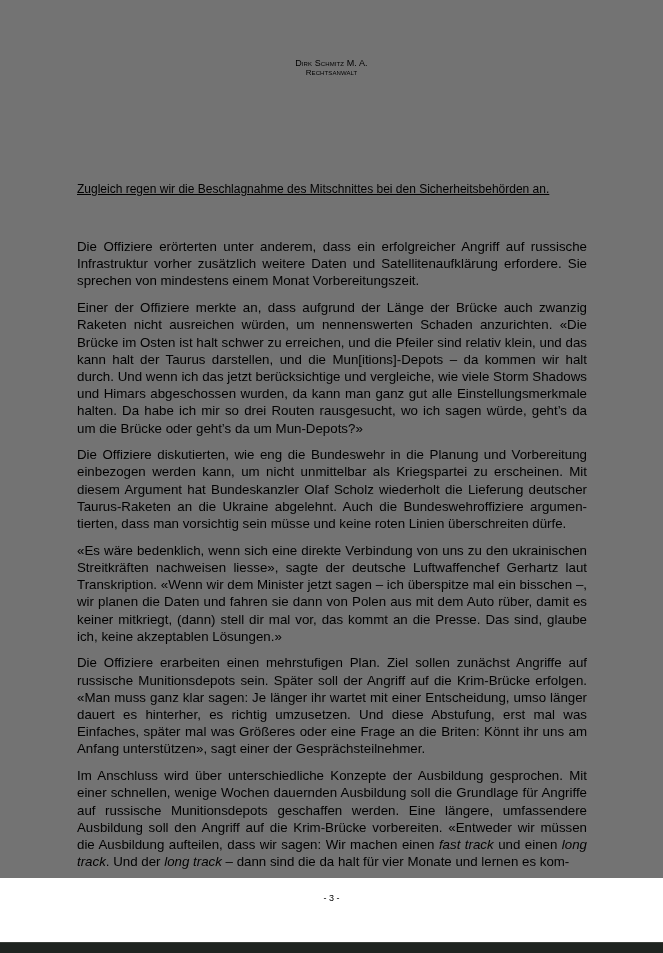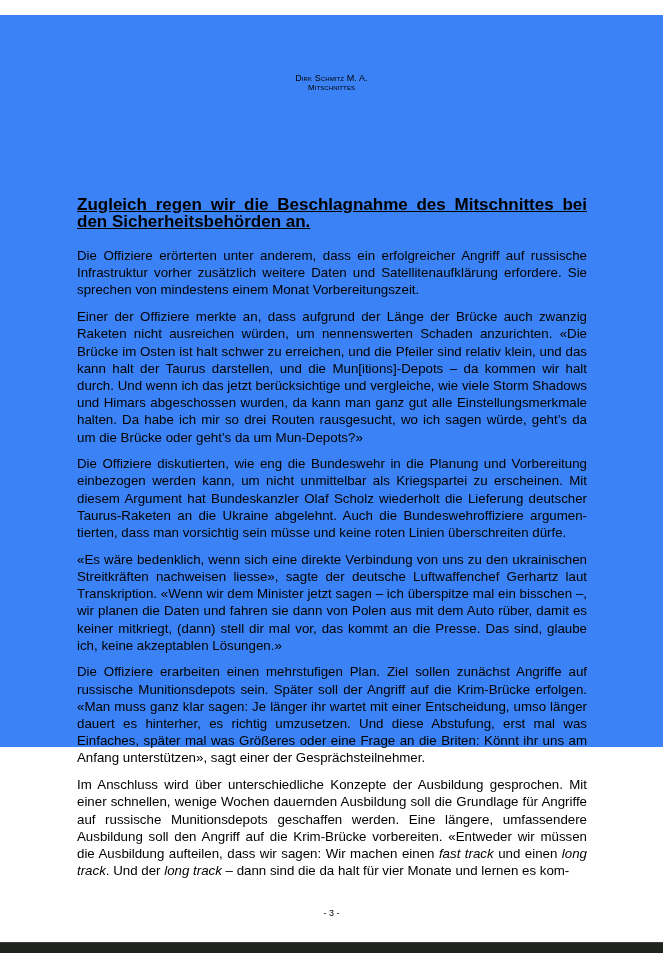--- a/index.html
+++ b/index.html
@@ -3,54 +3,54 @@
 <meta charset="utf-8">
 <style>
   html, body { margin: 0; padding: 0; }
   body {
     width: 663px; height: 953px; overflow: hidden;
     background: #ffffff;
     font-family: "Liberation Sans", sans-serif;
     color: #000;
     position: relative;
   }
-  .page { position: absolute; left: 0; top: 0; width: 663px; height: 732px; background: #3b82f6; margin-top: 15px; }
+  .page { position: absolute; left: 0; top: 0; width: 663px; height: 878px; background: #737373; }
   .letterhead {
     position: absolute; top: 58px; left: 0; width: 663px;
     text-align: center; font-size: 8px; line-height: 10px;
     font-variant: small-caps; letter-spacing: 0.1px;
   }
   .letterhead .name { font-size: 9px; }
   .heading {
     position: absolute; left: 77px; top: 181px; width: 510px;
-    font-size: 17px; font-weight: bold; line-height: 17px;
+    font-size: 12px; font-weight: normal; line-height: 17px;
     text-decoration: underline; text-align: justify;
   }
   .body {
-    position: absolute; left: 77px; top: 232px; width: 510px;
+    position: absolute; left: 77px; top: 238px; width: 510px;
     font-size: 13.3px; line-height: 17.2px;
   }
   .para { margin: 0 0 9.5px 0; text-align: justify; hyphens: manual; }
   .para i { }
   .page-number {
     position: absolute; top: 893px; left: 0; width: 663px;
     text-align: center; font-size: 9px;
   }
   .bottom-bar {
     position: absolute; left: 0; top: 942px; width: 663px; height: 11px;
     background: #1f2420; border-top: 1px solid #3a3f3a;
   }
 </style>
 </head>
 <body>
 
 <div class="page">
   <div class="letterhead">
     <div class="name">Dirk Schmitz M. A.</div>
-    <div class="title">Mitschnittes</div>
+    <div class="title">Rechtsanwalt</div>
   </div>
 
   <div class="heading">Zugleich regen wir die Beschlagnahme des Mitschnittes bei den Sicherheits­behörden an.</div>
 
   <div class="body">
     <p class="para">Die Offiziere erörterten unter anderem, dass ein erfolgreicher Angriff auf russische Infrastruktur vorher zusätzlich weitere Daten und Satellitenaufklärung erfordere. Sie sprechen von mindestens einem Monat Vorbereitungszeit.</p>
     <p class="para">Einer der Offiziere merkte an, dass aufgrund der Länge der Brücke auch zwanzig Raketen nicht ausreichen würden, um nennenswerten Schaden anzurichten. «Die Brücke im Osten ist halt schwer zu erreichen, und die Pfeiler sind relativ klein, und das kann halt der Taurus darstellen, und die Mun[itions]-Depots – da kommen wir halt durch. Und wenn ich das jetzt berücksichtige und vergleiche, wie viele Storm Shadows und Himars abgeschossen wurden, da kann man ganz gut alle Einstel­lungsmerkmale halten. Da habe ich mir so drei Routen rausgesucht, wo ich sagen würde, geht’s da um die Brücke oder geht’s da um Mun-Depots?»</p>
     <p class="para">Die Offiziere diskutierten, wie eng die Bundeswehr in die Planung und Vorbereitung einbezogen werden kann, um nicht unmittelbar als Kriegspartei zu erscheinen. Mit diesem Argument hat Bundeskanzler Olaf Scholz wiederholt die Lieferung deutscher Taurus-Raketen an die Ukraine abgelehnt. Auch die Bundeswehroffiziere argumen­tierten, dass man vorsichtig sein müsse und keine roten Linien überschreiten dürfe.</p>
     <p class="para">«Es wäre bedenklich, wenn sich eine direkte Verbindung von uns zu den ukraini­schen Streitkräften nachweisen liesse», sagte der deutsche Luftwaffenchef Gerhartz laut Transkription. «Wenn wir dem Minister jetzt sagen – ich überspitze mal ein biss­chen –, wir planen die Daten und fahren sie dann von Polen aus mit dem Auto rüber, damit es keiner mitkriegt, (dann) stell dir mal vor, das kommt an die Presse. Das sind, glaube ich, keine akzeptablen Lösungen.»</p>
     <p class="para">Die Offiziere erarbeiten einen mehrstufigen Plan. Ziel sollen zunächst Angriffe auf russische Munitionsdepots sein. Später soll der Angriff auf die Krim-Brücke erfolgen. «Man muss ganz klar sagen: Je länger ihr wartet mit einer Entscheidung, umso län­ger dauert es hinterher, es richtig umzusetzen. Und diese Abstufung, erst mal was Einfaches, später mal was Größeres oder eine Frage an die Briten: Könnt ihr uns am Anfang unterstützen», sagt einer der Gesprächsteilnehmer.</p>

